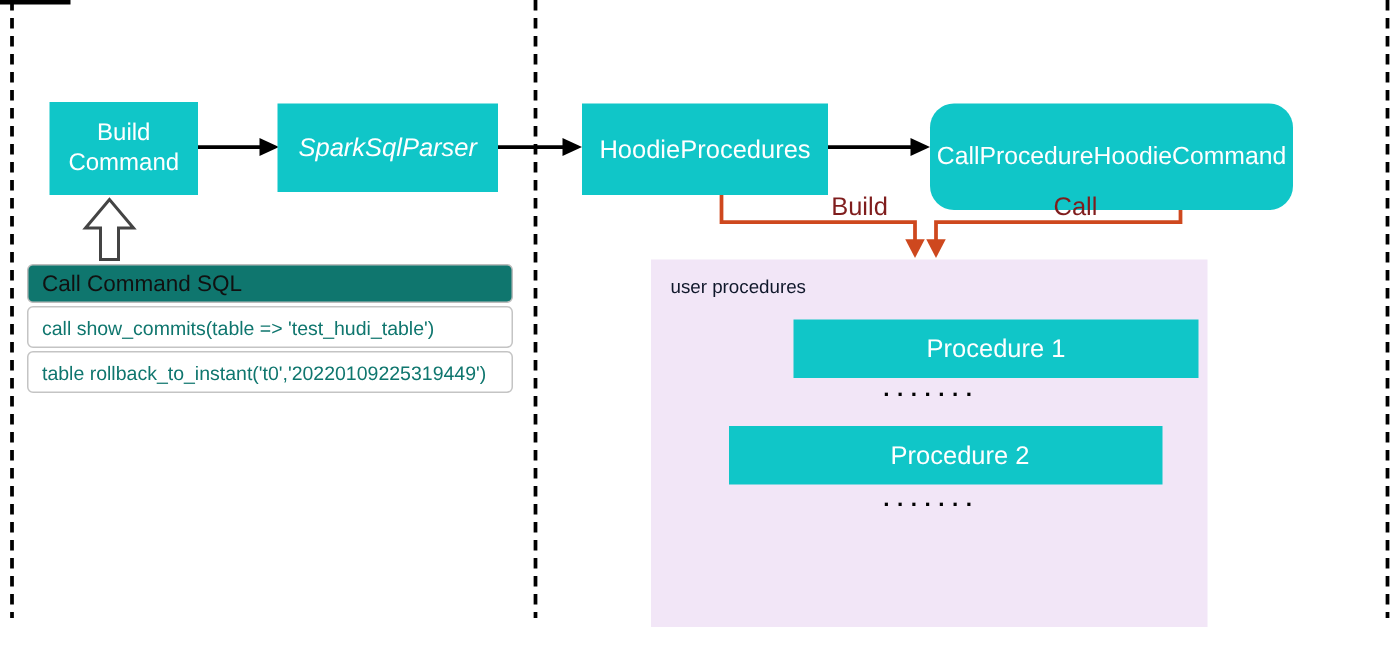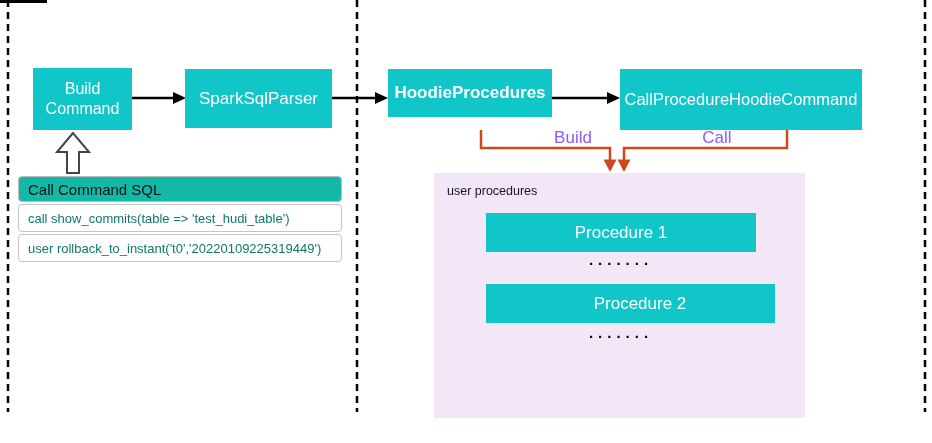--- a/index.html
+++ b/index.html
@@ -15,35 +15,35 @@
   }
   #title-sql { left:8px;  width:349px; }
   #title-proc { left:357px; width:568px; }
 
   .node {
     position:absolute; background:#10C6C8; color:#ffffff;
     display:flex; align-items:center; justify-content:center;
     text-align:center; font-size:17px; line-height:1.25;
   }
   #node-call-command { left:33px;  top:68px; width:99px;  height:62px; font-size:16px; padding:0 10px; box-sizing:border-box;}
-  #node-spark        { left:185px; top:69px; width:147px; height:59px; }
-  #node-hoodie       { left:388px; top:69px; width:164px; height:48px;font-weight:bold; }
-  #node-callproc     { left:620px; top:69px; width:242px; height:61px; font-size:16.5px; }
+  #node-spark        { left:185px; top:69px; width:147px; height:59px;font-style:italic; }
+  #node-hoodie       { left:388px; top:69px; width:164px; height:61px; }
+  #node-callproc     { left:620px; top:69px; width:242px; height:71px; font-size:16.5px;border-radius:16px; }
 
   .edge-label {
     position:absolute; top:128px; width:80px; text-align:center;
-    font-size:17px; color:#8b5cf6;
+    font-size:17px; color:#7f1d1d;
   }
   #label-build { left:533px; }
   #label-call  { left:677px; }
 
   
   #sql-table { position:absolute; left:18px; top:176px; width:324px; }
   #sql-table .hdr {
-    height:26px; background:#14b8a6; border:1px solid #bdbdbd; border-radius:4px;
+    height:26px; background:#0f766e; border:1px solid #bdbdbd; border-radius:4px;
     display:flex; align-items:center; padding-left:9px; font-size:15px; color:#111;
     box-sizing:border-box;
   }
   #sql-table .row {
     height:28px; background:#ffffff; border:1px solid #c4c4c4; border-radius:4px;
     display:flex; align-items:center; padding-left:9px; font-size:13px; color:#0f766e;
     margin-top:2px; box-sizing:border-box; white-space:nowrap;
   }
 
   
@@ -52,21 +52,21 @@
     background:#F2E6F7;
   }
   #user-procs .region-label {
     position:absolute; left:13px; top:11px; font-size:12.5px; color:#0f172a;
   }
   .proc-box {
     position:absolute; left:52px; width:270px; height:39px; background:#10C6C8;
     color:#fff; display:flex; align-items:center; justify-content:center;
     font-size:17px;
   }
-  #proc-1 { top:40px; }
+  #proc-1 { top:40px;margin-left:43px; }
   #proc-2 { top:111px;padding-left:19px; }
   #proc-n { top:184px; }
   .dots {
     position:absolute; left:52px; width:270px; text-align:center;
     font-weight:bold; font-size:15px; letter-spacing:5px; color:#000;
   }
   #dots-1 { top:78px; }
   #dots-2 { top:151px; }
 </style>
 </head>
@@ -107,21 +107,21 @@
   <div class="node" id="node-spark">SparkSqlParser</div>
   <div class="node" id="node-hoodie">HoodieProcedures</div>
   <div class="node" id="node-callproc">CallProcedureHoodieCommand</div>
 
   <div class="edge-label" id="label-build">Build</div>
   <div class="edge-label" id="label-call">Call</div>
 
   <div id="sql-table">
     <div class="hdr">Call Command SQL</div>
     <div class="row">call show_commits(table =&gt; 'test_hudi_table')</div>
-    <div class="row">user rollback_to_instant('t0','20220109225319449')</div>
+    <div class="row">table rollback_to_instant('t0','20220109225319449')</div>
   </div>
 
   <div id="user-procs">
     <div class="region-label">user procedures</div>
     <div class="proc-box" id="proc-1">Procedure 1</div>
     <div class="dots" id="dots-1">.......</div>
     <div class="proc-box" id="proc-2">Procedure 2</div>
     <div class="dots" id="dots-2">.......</div>
   </div>
 

